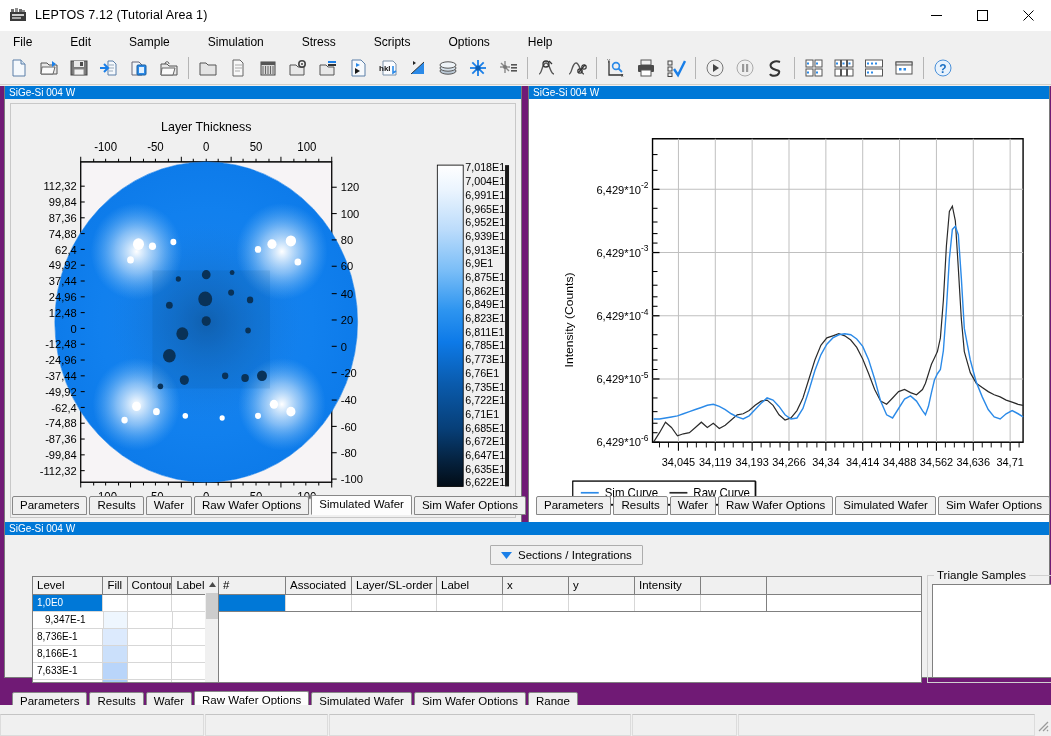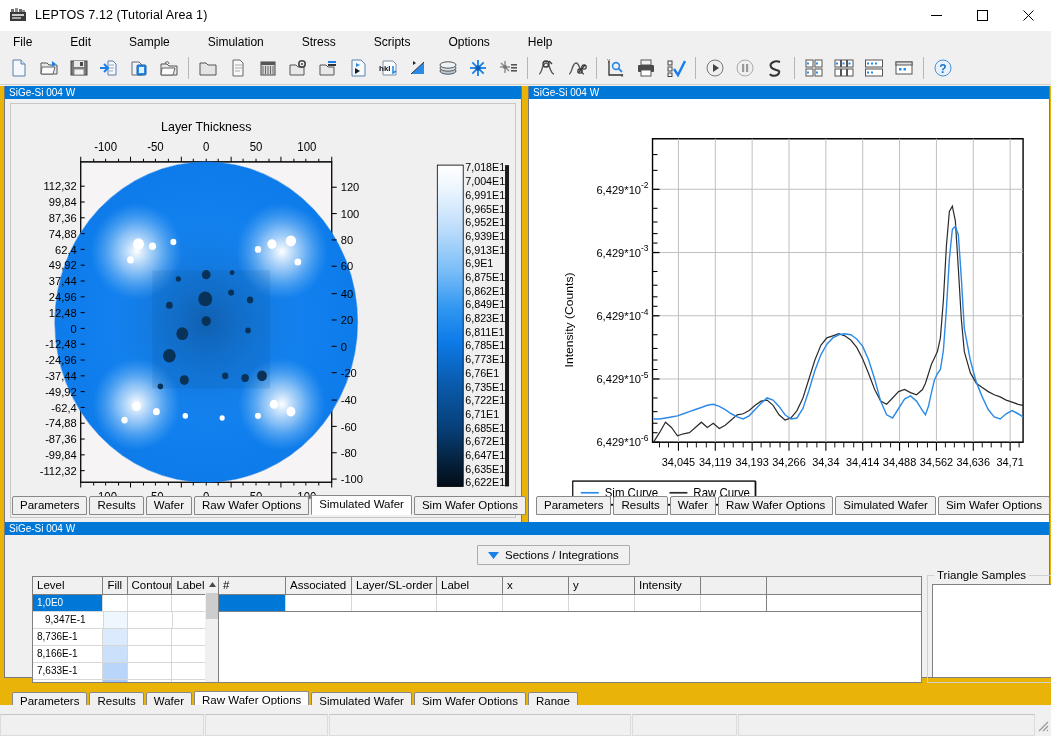--- a/index.html
+++ b/index.html
@@ -36,21 +36,21 @@
   .toolbar {
     height: 33px; background: #f0f0f0; display: flex; align-items: center;
     padding-left: 4px; border-bottom: 1px solid #d4d0c8;
   }
   .tb-btn {
     width: 30px; height: 28px; display: flex; align-items: center; justify-content: center; flex: none;
   }
   .tb-sep { width: 1px; height: 22px; background: #b5b5b5; margin: 0 4px; flex: none; }
 
   
-  .workspace { position: absolute; left: 0; top: 86px; right: 0; bottom: 31px; background: #eab308; }
+  .workspace { position: absolute; left: 0; top: 86px; right: 0; bottom: 31px; background: #701a75; }
 
   .mdi {
     position: absolute; background: #f0f0f0;
     border: 1px solid #7a7a7a; border-top: none;
   }
   .mdi-title {
     height: 13px; background: #0a6ed1; background: #0078d7;
     color: #fff; font-size: 10px; line-height: 13px; padding-left: 4px;
     overflow: hidden; white-space: nowrap;
   }
@@ -850,21 +850,21 @@
       <div class="tab">Raw Wafer Options</div>
       <div class="tab">Simulated Wafer</div>
       <div class="tab">Sim Wafer Options</div>
 
     </div>
 
     <div class="mdi" style="left:4px; top:436px; width:1046px; height:156px;">
       <div class="mdi-title">SiGe-Si 004 W</div>
       <div class="mdi-body">
 
-        <div style="position:absolute; left:472px; top:10px;">
+        <div style="position:absolute; left:485px; top:10px;">
           <div class="btn-3d">
             <span>
               <svg width="11" height="7" viewBox="0 0 11 7">
                   <path d="M0 0h11L5.5 7z" fill="#1a7fe8"></path>
                 </svg>
             </span>
             <span>Sections  / Integrations</span>
           </div>
         </div>
 

